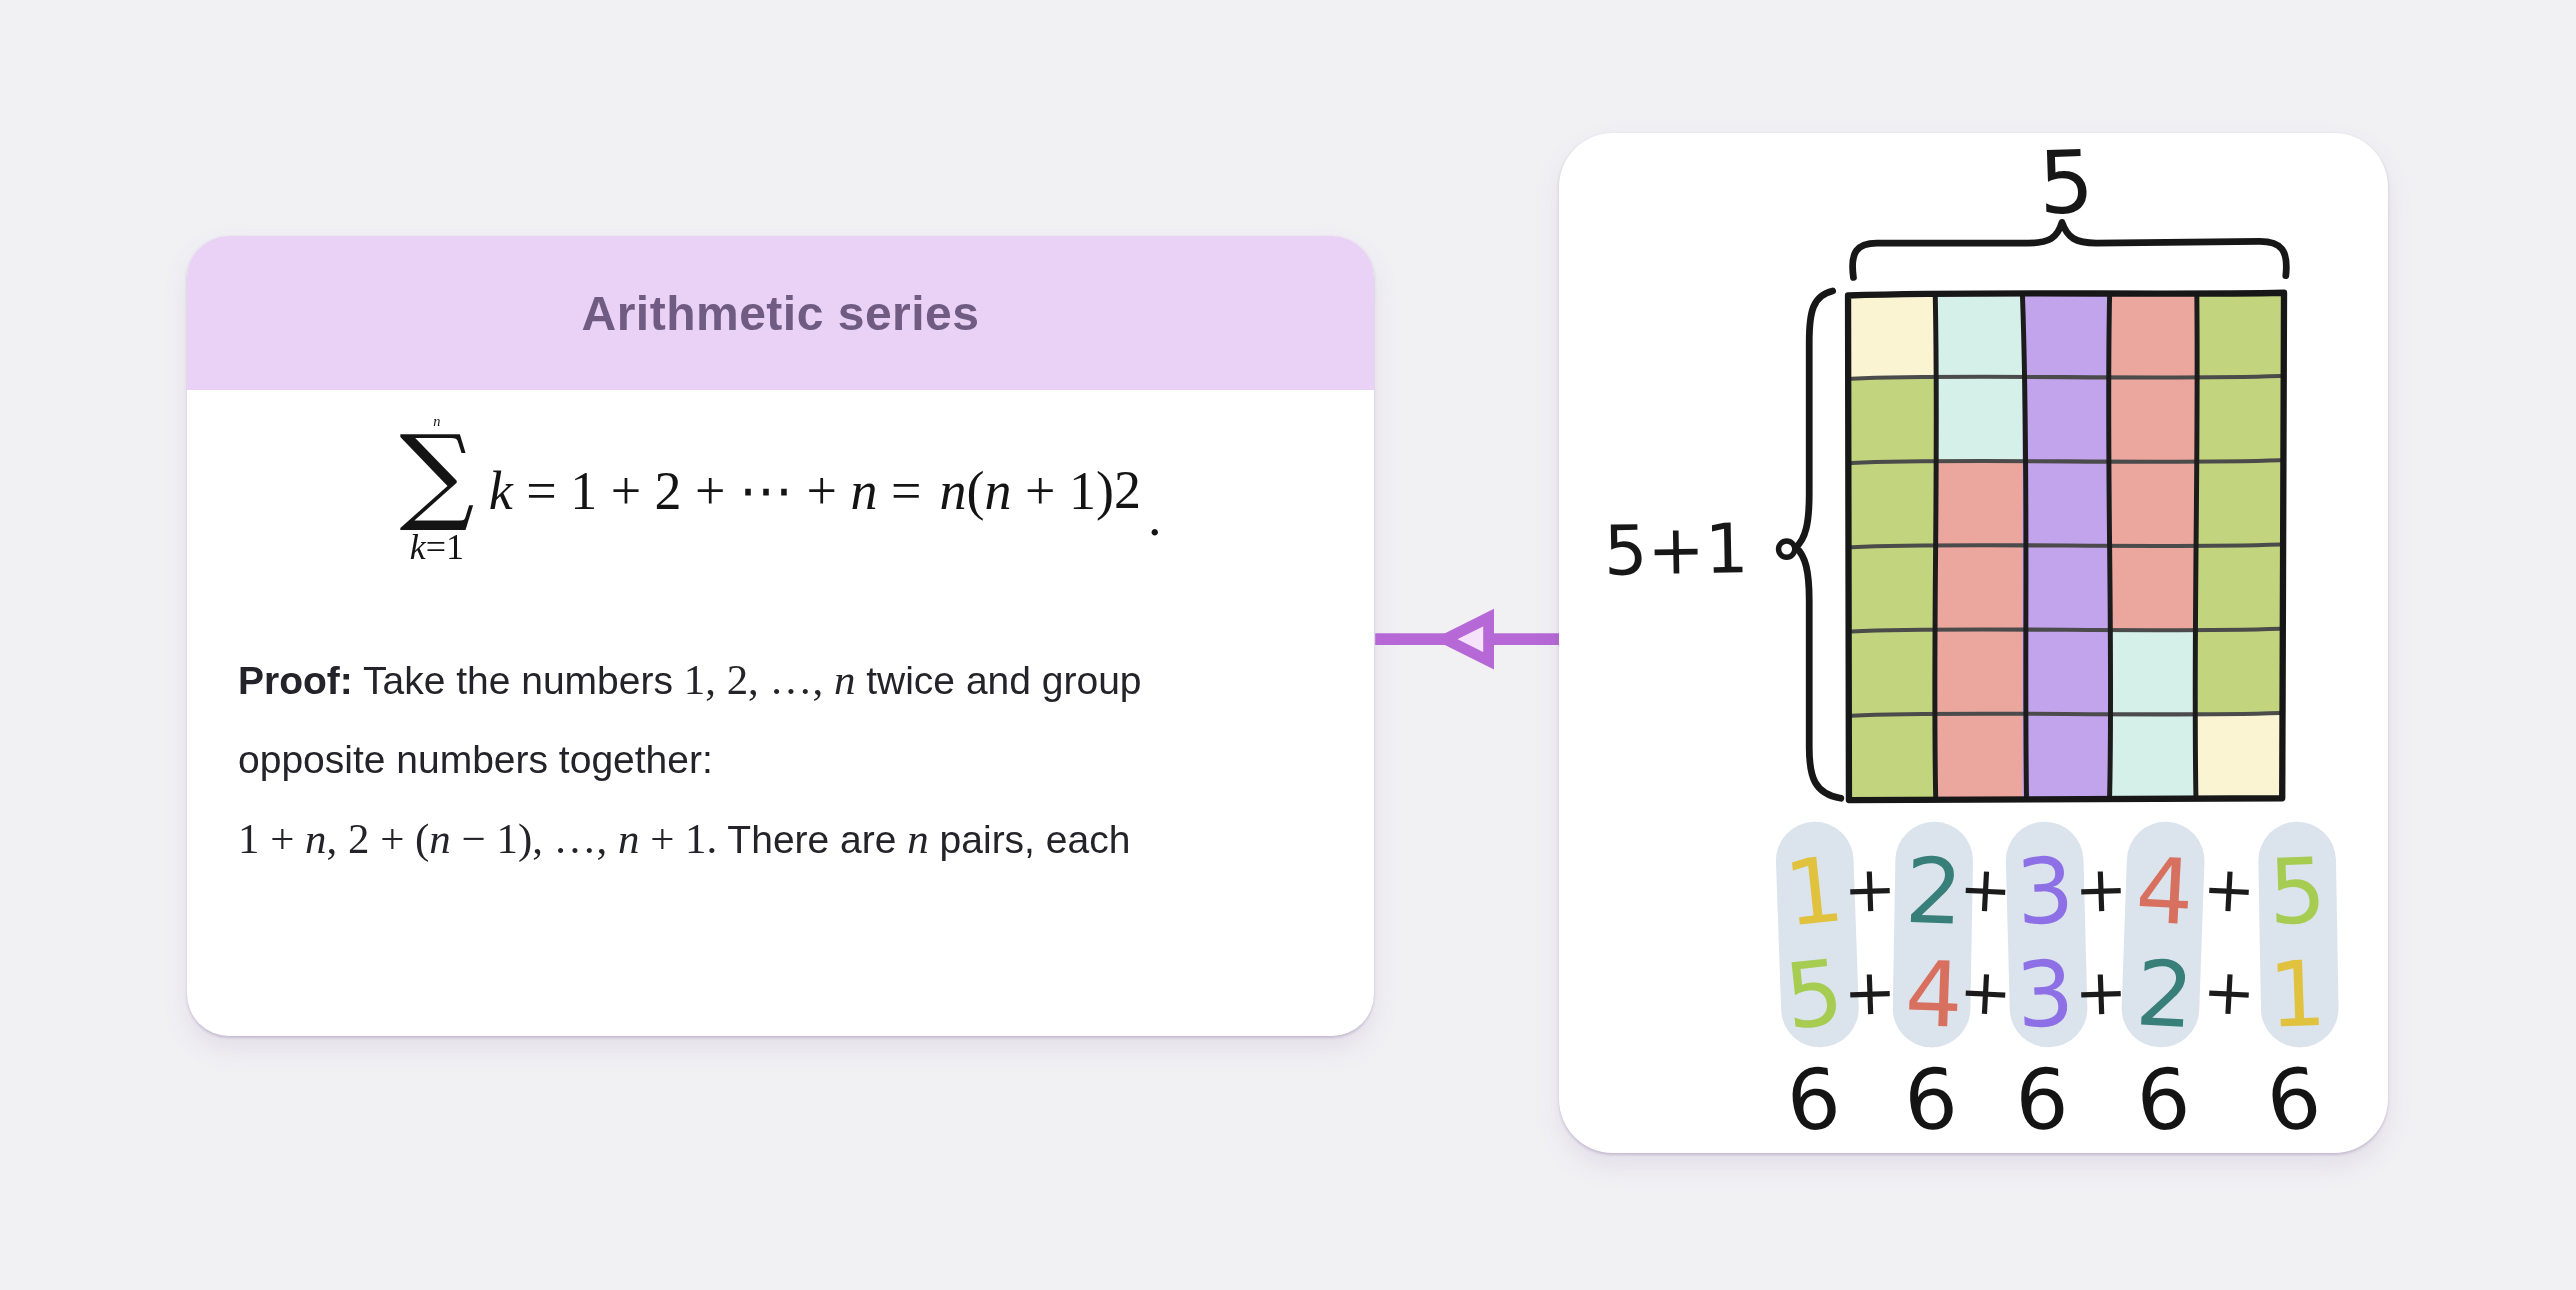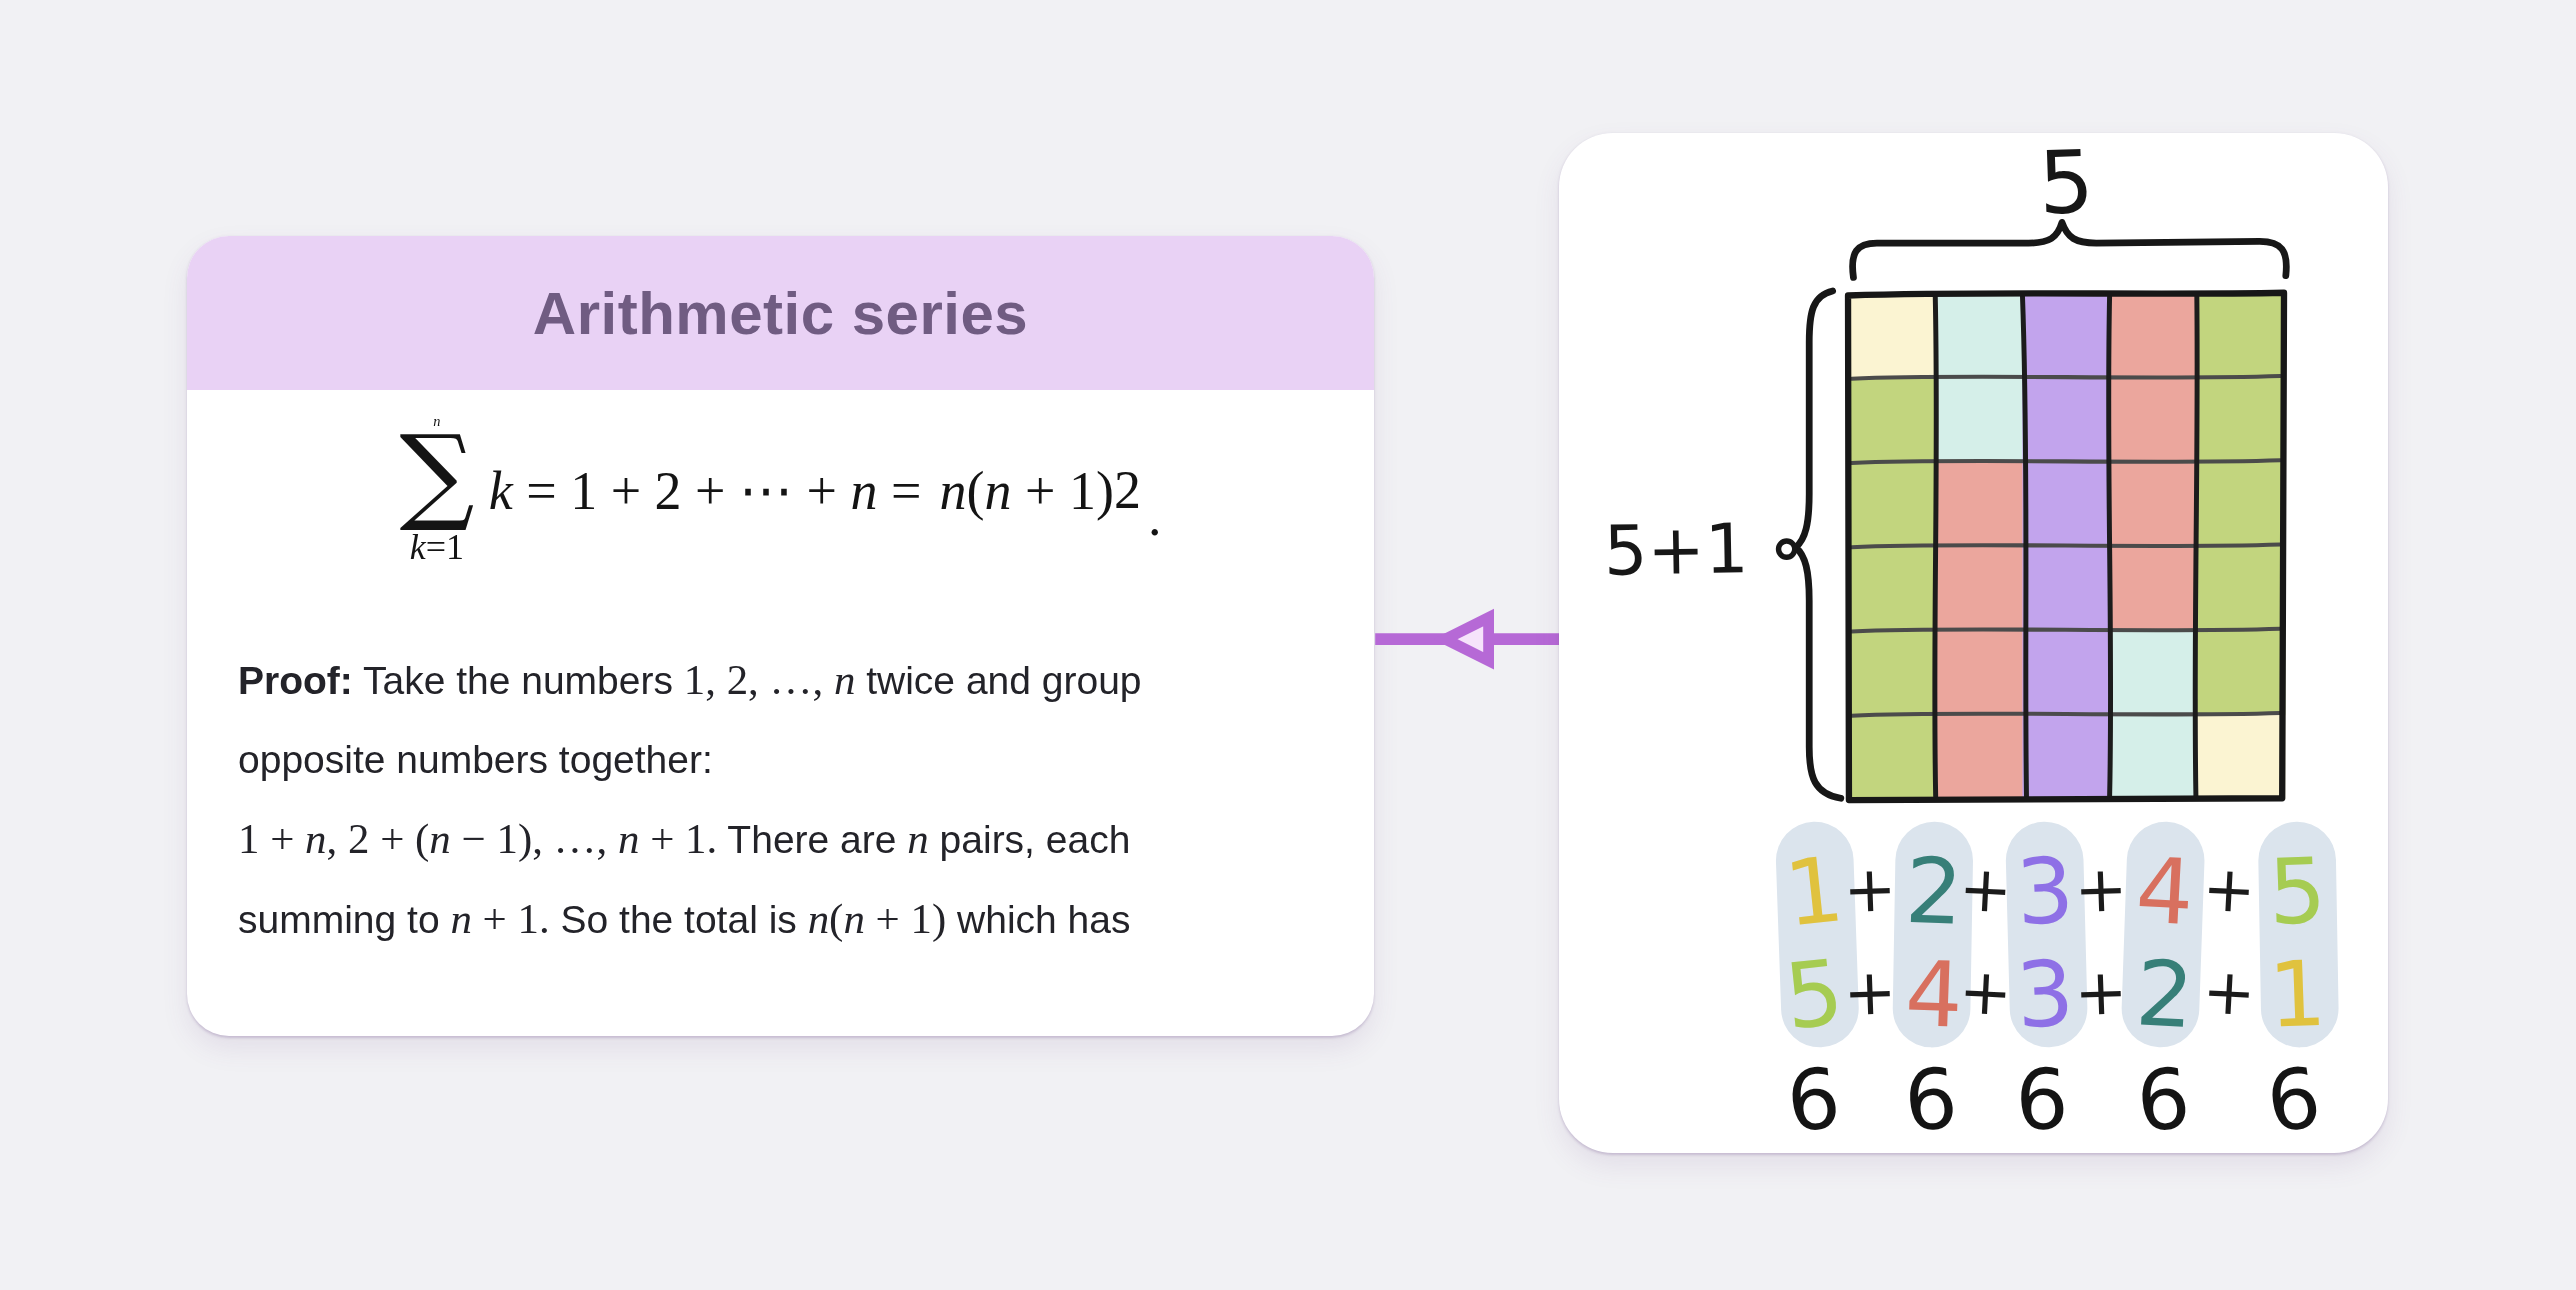--- a/index.html
+++ b/index.html
@@ -4,21 +4,21 @@
 <style>
   html,body{margin:0;padding:0;}
   .page{position:relative;width:2576px;height:1291px;background:#f1f1f4;overflow:hidden;
         font-family:"Liberation Sans",sans-serif;}
   .card{position:absolute;background:#ffffff;border-radius:42px;
         box-shadow:0 1.8px 2.7px rgba(104,72,135,.25), 0 12.6px 27px rgba(104,72,135,.10);}
   
   .concept-card{left:187px;top:236px;width:1187px;height:800px;}
   .card-header{position:absolute;left:0;top:0;right:0;height:154px;background:#e9d2f5;
                border-radius:42px 42px 0 0;display:flex;align-items:center;justify-content:center;}
-  .card-title{font-size:60px;font-weight:700;color:#705c82;letter-spacing:0.5px;}
+  .card-title{font-size:48px;font-weight:700;color:#705c82;letter-spacing:0.5px;}
   
   .formula-row{position:absolute;left:0;right:0;top:177px;display:flex;justify-content:center;
                align-items:center;color:#141414;}
   .sum-stack{display:flex;flex-direction:column;align-items:center;margin-right:14.4px;}
   .sum-top{font-family:"Liberation Serif","DejaVu Serif",serif;font-style:italic;font-size:36px;margin-bottom:-10.8px;}
   .sum-sym{font-family:"DejaVu Serif","DejaVu Sans",serif;font-size:105px;line-height:1.05;}
   .sum-bot{font-size:36px;margin-top:-3.6px;}
   .f-mid{font-size:54px;text-align:center;}
   .formula-row .m,.formula-row .mi{font-size:1em;}
   .frac{display:inline-flex;flex-direction:row;align-items:center;margin-left:18px;}
@@ -61,21 +61,20 @@
         <div class="frac-bar"></div>
         <div class="frac-den">2</div>
       </div>
       <div class="f-period">.</div>
     </div>
 
     <div class="proof">
       <div class="proof-line"><span class="b">Proof:</span><span class="t"> Take the numbers </span><span class="m">1, 2, …, </span><span class="mi">n</span><span class="t"> twice and group</span></div>
       <div class="proof-line"><span class="t">opposite numbers together:</span></div>
       <div class="proof-line"><span class="m">1 + </span><span class="mi">n</span><span class="m">, 2 + (</span><span class="mi">n</span><span class="m"> − 1), …, </span><span class="mi">n</span><span class="m"> + 1.</span><span class="t"> There are </span><span class="mi">n</span><span class="t"> pairs, each</span></div>
-      <div class="proof-line"><span class="t">summing to </span><span class="mi">n</span><span class="m"> + 1.</span><span class="t"> So the total is </span><span class="mi">n</span><span class="m">(</span><span class="mi">n</span><span class="m"> + 1)</span><span class="t"> which has</span></div>
     </div>
   </div>
 
   <div class="arrow-wrap">
     <svg width="235" height="144" viewBox="0 0 260 160">
       <line id="arrow-line" x1="23" y1="78" x2="228" y2="78" stroke-width="13" stroke="#b669d6"></line>
       <polygon id="arrow-head" points="101,78 149,54 149,102" stroke-width="12" stroke-linejoin="miter" stroke="#b669d6" fill="#f6e3fb"></polygon>
     </svg>
   </div>
 

